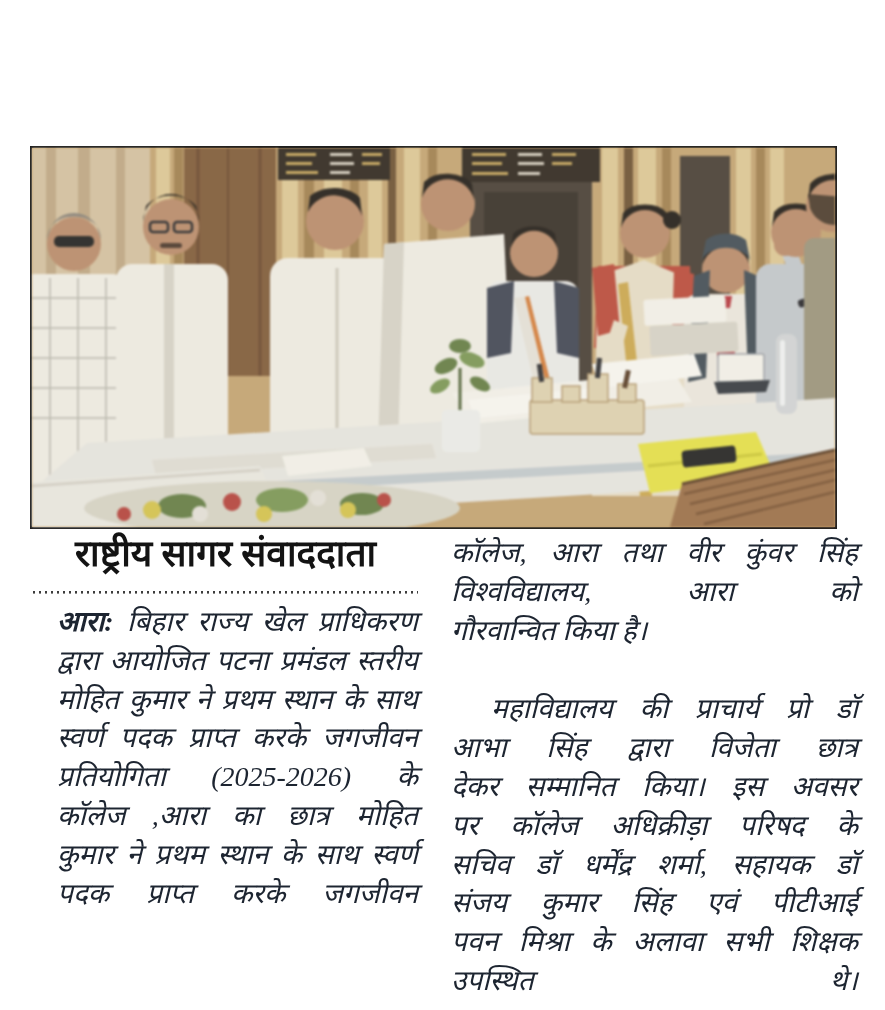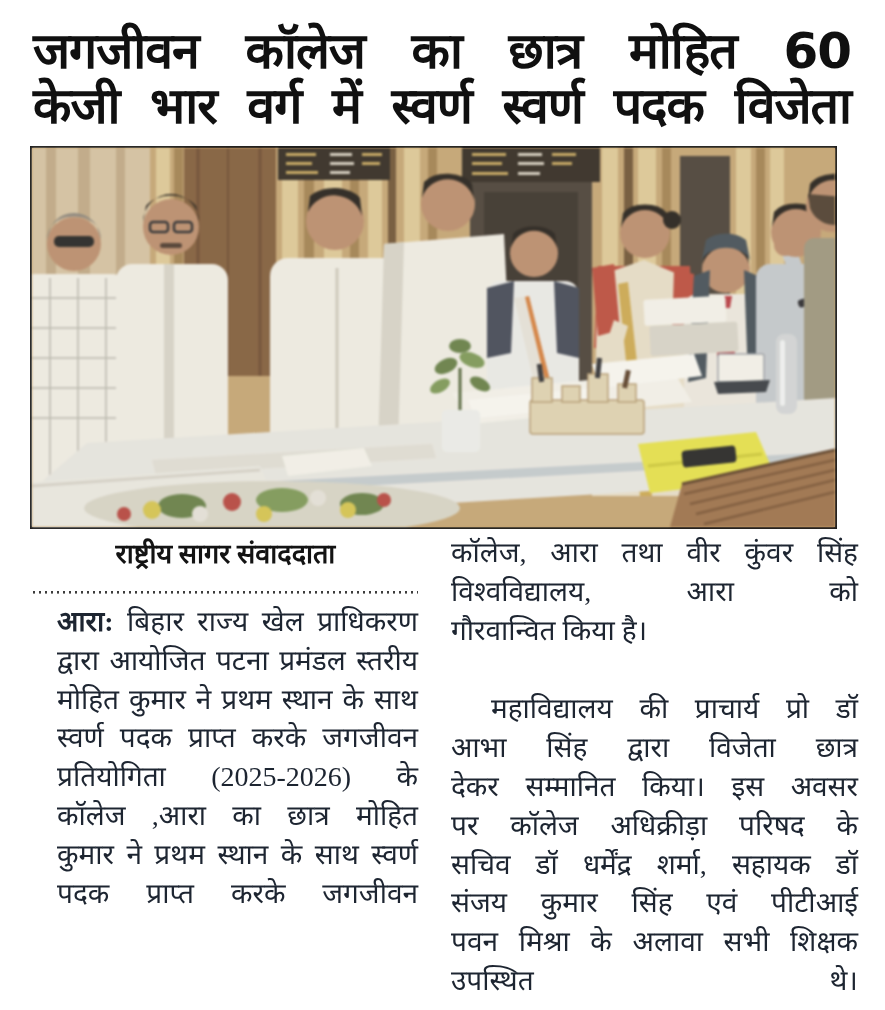--- a/index.html
+++ b/index.html
@@ -29,32 +29,32 @@
   }
   .photo svg{display:block;width:803px;height:379px;
     filter:blur(1.1px) saturate(.88) contrast(.96);}
 
   
   .col{position:absolute;color:var(--body-ink);}
   .col-left{left:33px;top:537px;width:385px;}
   .col-right{left:451px;top:534px;width:407px;}
   .byline{
     text-align:center;font-weight:700;color:#131313;
-    font-size:27px;line-height:34px;
+    font-size:37px;line-height:34px;
   }
   .rule{
     margin-top:20px;height:3px;
     background-image:repeating-linear-gradient(90deg,#3d3d3d 0 2.4px,transparent 2.4px 6px);
     background-size:100% 2.6px;background-repeat:no-repeat;background-position:0 0;
   }
   .body-text{margin-top:9px;margin-left:24px;}
   .line{
     font-size:28px;line-height:38.8px;
     text-align:justify;text-align-last:justify;
-    white-space:nowrap;overflow:visible;
+    white-space:nowrap;overflow:visible;font-style:italic;
   }
   .dateline{font-weight:700;}
   .col-right .line:nth-of-type(3),
   .col-right .line:nth-of-type(12){text-align-last:left;}
   .col-right .line:nth-of-type(4){text-indent:40px;margin-top:40px;}
 
   
   .c-curtain{fill:var(--curtain)} .c-curl{fill:var(--curtain_light)}
   .c-curd{fill:var(--curtain_dark)} .c-curs{fill:var(--curtain_shadow)}
   .c-lcur{fill:var(--left_curtain)} .c-lcurs{fill:var(--left_curtain_stripe)}
@@ -80,24 +80,20 @@
   .c-tumb{fill:var(--tumbler)} .c-woodf{fill:var(--wood_front)}
   .c-grain{stroke:var(--wood_grain);stroke-width:2.5;fill:none}
   .c-paperw{fill:var(--paper_item)} .c-cello{fill:var(--cellophane)}
   .c-haze{fill:var(--haze)}
 </style>
 </head>
 <body>
 
 <div class="sheet">
 
-  <h1 class="headline">
-    <span class="hl">जगजीवन कॉलेज का छात्र मोहित 60</span>
-    <span class="hl">केजी भार वर्ग में स्वर्ण स्वर्ण पदक विजेता</span>
-  </h1>
 
   <figure class="photo">
     <svg viewBox="0 0 803 379" xmlns="http://www.w3.org/2000/svg">
 
       <g>
         <rect class="c-curtain" x="0" y="0" width="803" height="379"></rect>
         <rect class="c-lcur" x="0" y="0" width="118" height="379"></rect>
         <rect class="c-lcurs" x="14" y="0" width="10" height="379"></rect>
         <rect class="c-lcurs" x="46" y="0" width="12" height="379"></rect>
         <rect class="c-lcurs" x="84" y="0" width="9" height="379"></rect>

